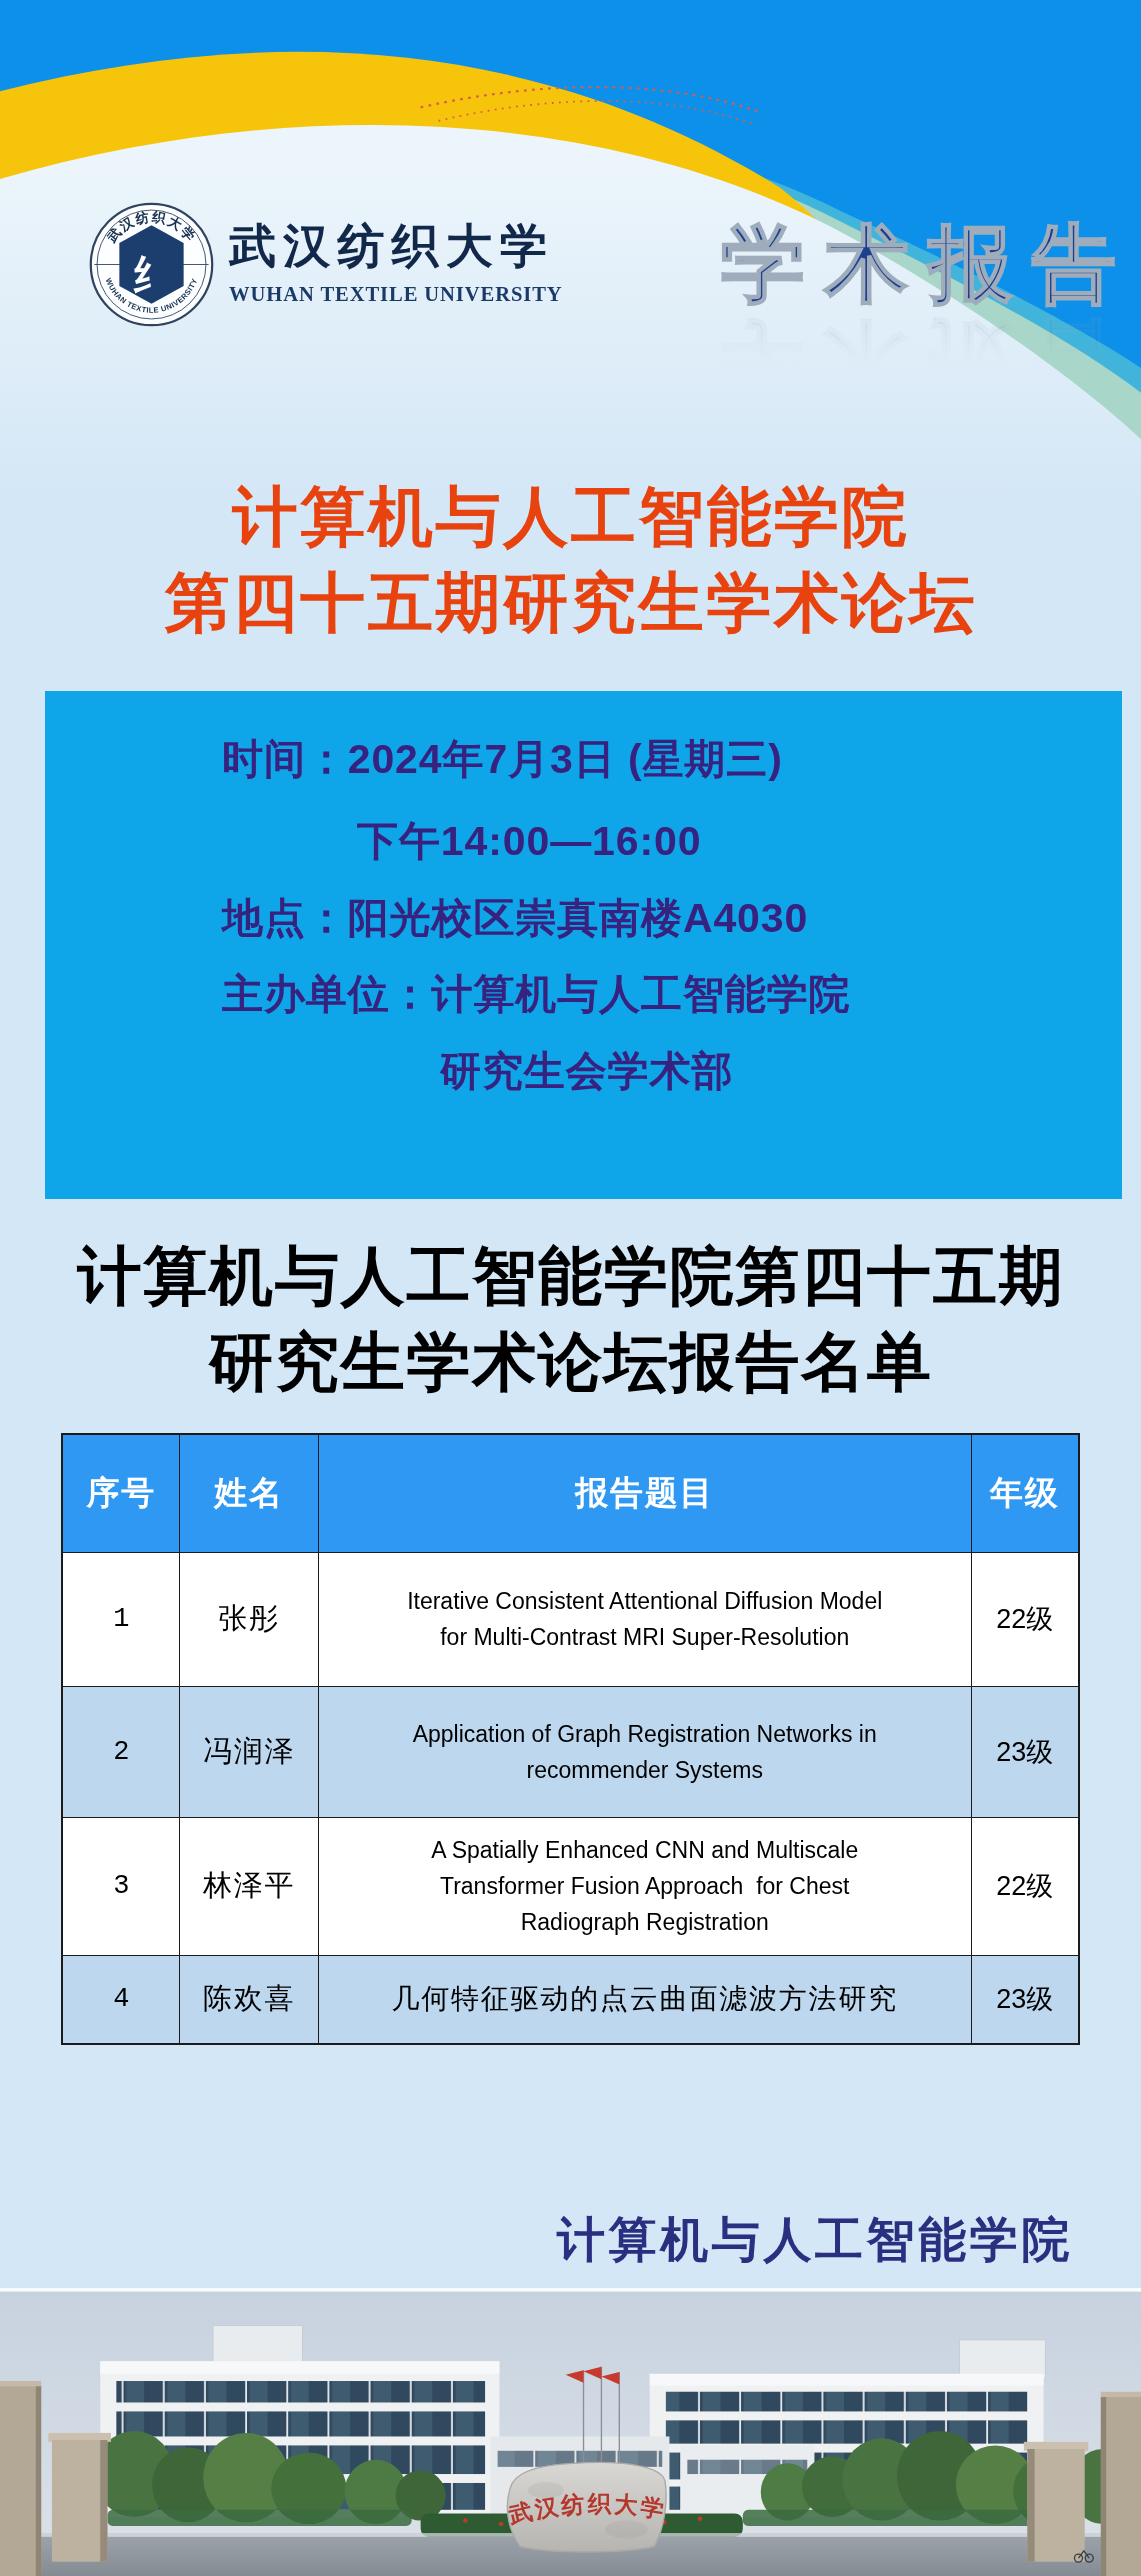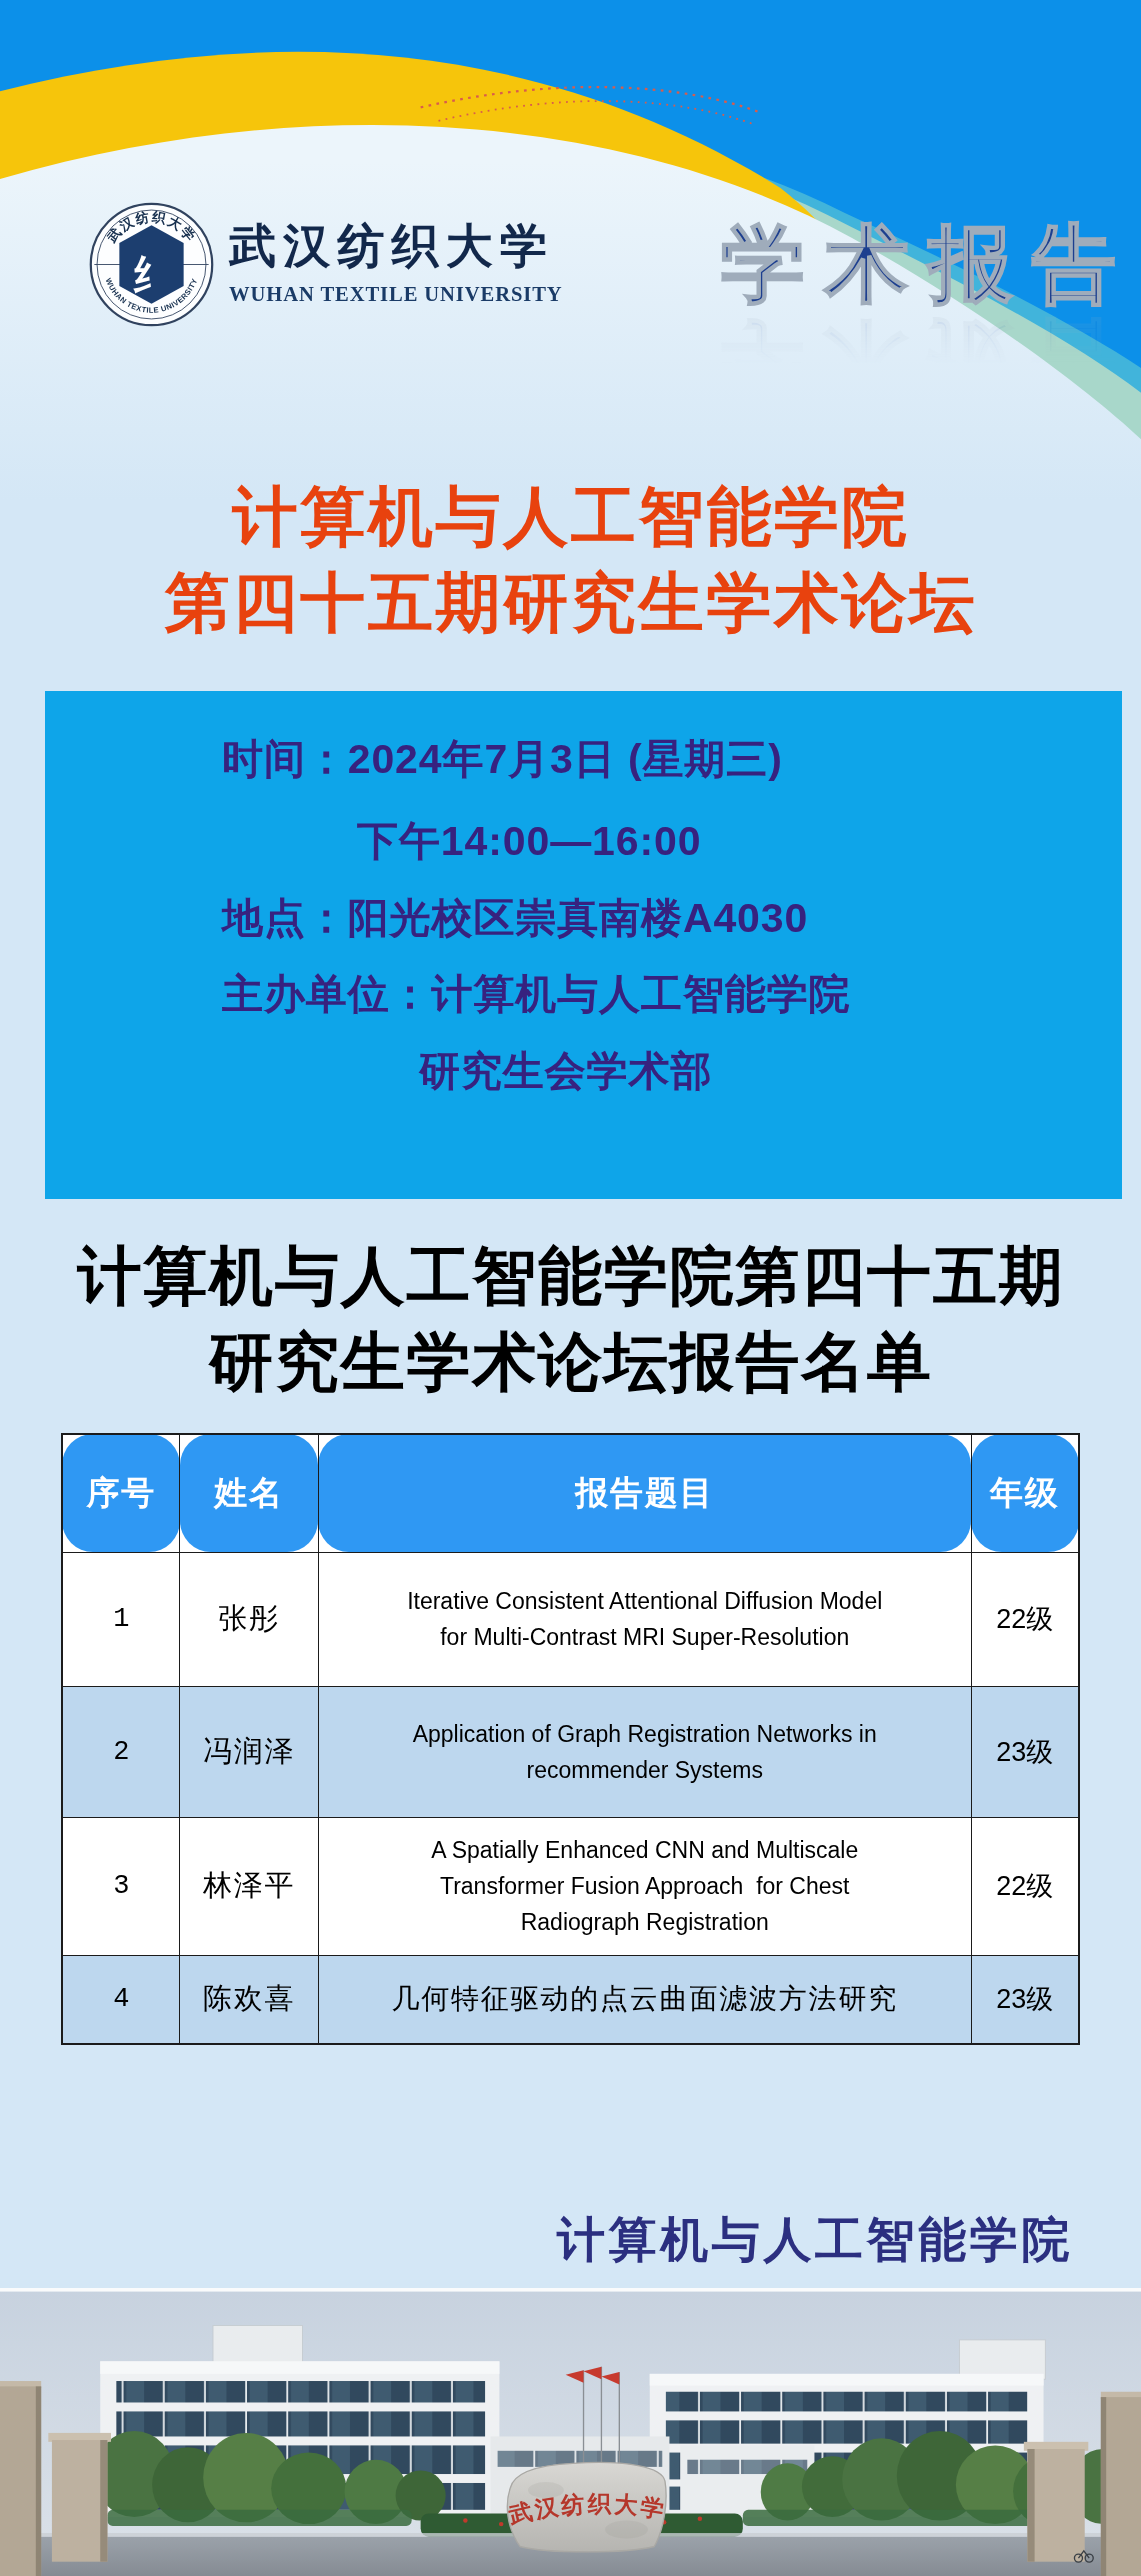--- a/index.html
+++ b/index.html
@@ -40,37 +40,37 @@
   
   .info-panel{
     position:absolute;top:691px;left:45px;width:1077px;height:508px;
     background:#0ea5e9;
   }
   .info-line{position:absolute;font-size:41px;font-weight:800;color:#37227F;white-space:nowrap;letter-spacing:0.9px;}
   .il-1{top:41px;left:177px;}
   .il-2{top:123px;left:312px;}
   .il-3{top:200px;left:177px;}
   .il-4{top:276px;left:177px;}
-  .il-5{top:353px;left:374px;}
+  .il-5{top:353px;left:395px;}
   
   .list-heading{
     position:absolute;top:1233px;left:0;width:1142px;text-align:center;
     color:#000;font-weight:900;font-size:64px;line-height:86px;letter-spacing:1.8px;
   }
   
   .report-table{
     position:absolute;top:1433px;left:61px;width:1019px;
     border-collapse:collapse;table-layout:fixed;background:#fff;
     border:2.7px solid #1b1b1b;
   }
   .report-table td,.report-table th{
     border:1.8px solid #1b1b1b;text-align:center;vertical-align:middle;padding:0 5.4px;
   }
   .report-table thead th{
-    background:#2F98F3;color:#fff;font-size:33px;font-weight:700;letter-spacing:1.8px;border-radius:31px;
+    background:#2F98F3;color:#fff;font-size:33px;font-weight:700;letter-spacing:1.8px;
   }
   tr.hrow{height:118px;}
   tr.r1{height:134px;}
   tr.r2{height:131px;background:#BDD7EE;}
   tr.r3{height:138px;}
   tr.r4{height:89px;background:#BDD7EE;}
   .cell-no{font-size:27px;font-family:"Liberation Mono","DejaVu Sans Mono",monospace;}
   .cell-name{font-size:29px;font-weight:400;letter-spacing:1.8px;}
   .cell-title{
     font-family:Liberation Sans, sans-serif;

